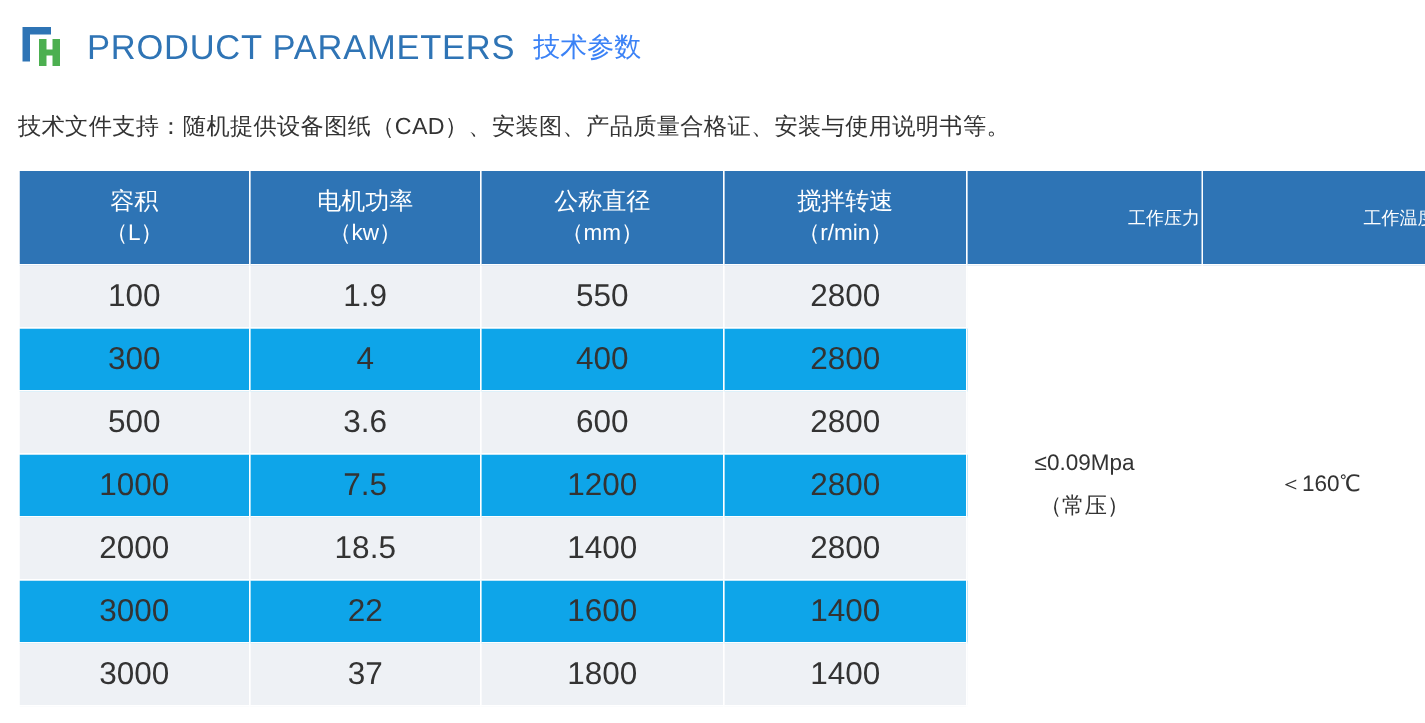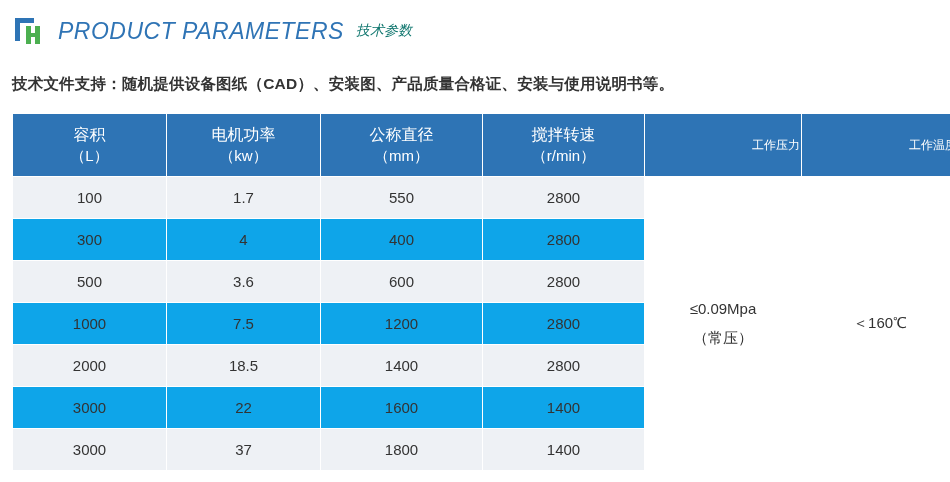--- a/index.html
+++ b/index.html
@@ -21,52 +21,50 @@
     box-sizing: border-box;
   }
 
   
   .header {
     display: flex;
     align-items: center;
     padding: 14px 0 0 12px;
     height: 48px;
     box-sizing: border-box;
-    font-style: italic;
   }
   .logo {
     width: 34px;
     height: 32px;
     position: relative;
     flex: 0 0 auto;
     margin-right: 12px;
   }
   .logo svg { display: block; }
 
   .title-en {
     font-size: 23px;
     letter-spacing: 0.5px;
     color: #2f74b5;
     font-weight: normal;
     white-space: nowrap;
   }
   .title-cn {
-    font-size: 14px;
-    color: #0f766e;
+    font-size: 18px;
+    color: #3b82f6;
     margin-left: 12px;
     white-space: nowrap;
   }
 
   
   .intro {
     margin: 26px 0 0 12px;
     font-size: 15.5px;
     color: #333333;
     letter-spacing: 0.2px;
-    font-weight: bold;
   }
 
   
   .table-wrap {
     margin: 18px 0 0 0;
     padding: 0 12px;
   }
   table.params {
     border-collapse: collapse;
     width: 946px;
@@ -90,21 +88,21 @@
   table.params thead th .sub {
     display: block;
     font-size: 15px;
   }
   table.params thead th.single {
     font-size: 12px;
     text-align: right;
   }
   table.params tbody td {
     height: 39px;
-    font-size: 15px;
+    font-size: 21px;
     color: #333333;
     background: #eef1f5;
   }
   table.params tbody tr.alt td {
     background: #0ea5e9;
   }
   table.params tbody td.merged {
     background: #ffffff;
     font-size: 15px;
     color: #333333;
@@ -167,21 +165,21 @@
             <span>搅拌转速</span>
             <span class="sub">（r/min）</span>
           </th>
           <th class="single">工作压力</th>
           <th class="single">工作温度</th>
         </tr>
       </thead>
       <tbody>
         <tr>
           <td>100</td>
-          <td>1.7</td>
+          <td>1.9</td>
           <td>550</td>
           <td>2800</td>
           <td class="merged" rowspan="7">
             <span>≤0.09Mpa</span>
             <span class="l2">（常压）</span>
           </td>
           <td class="merged" rowspan="7">＜160℃</td>
         </tr>
         <tr class="alt">
           <td>300</td>

